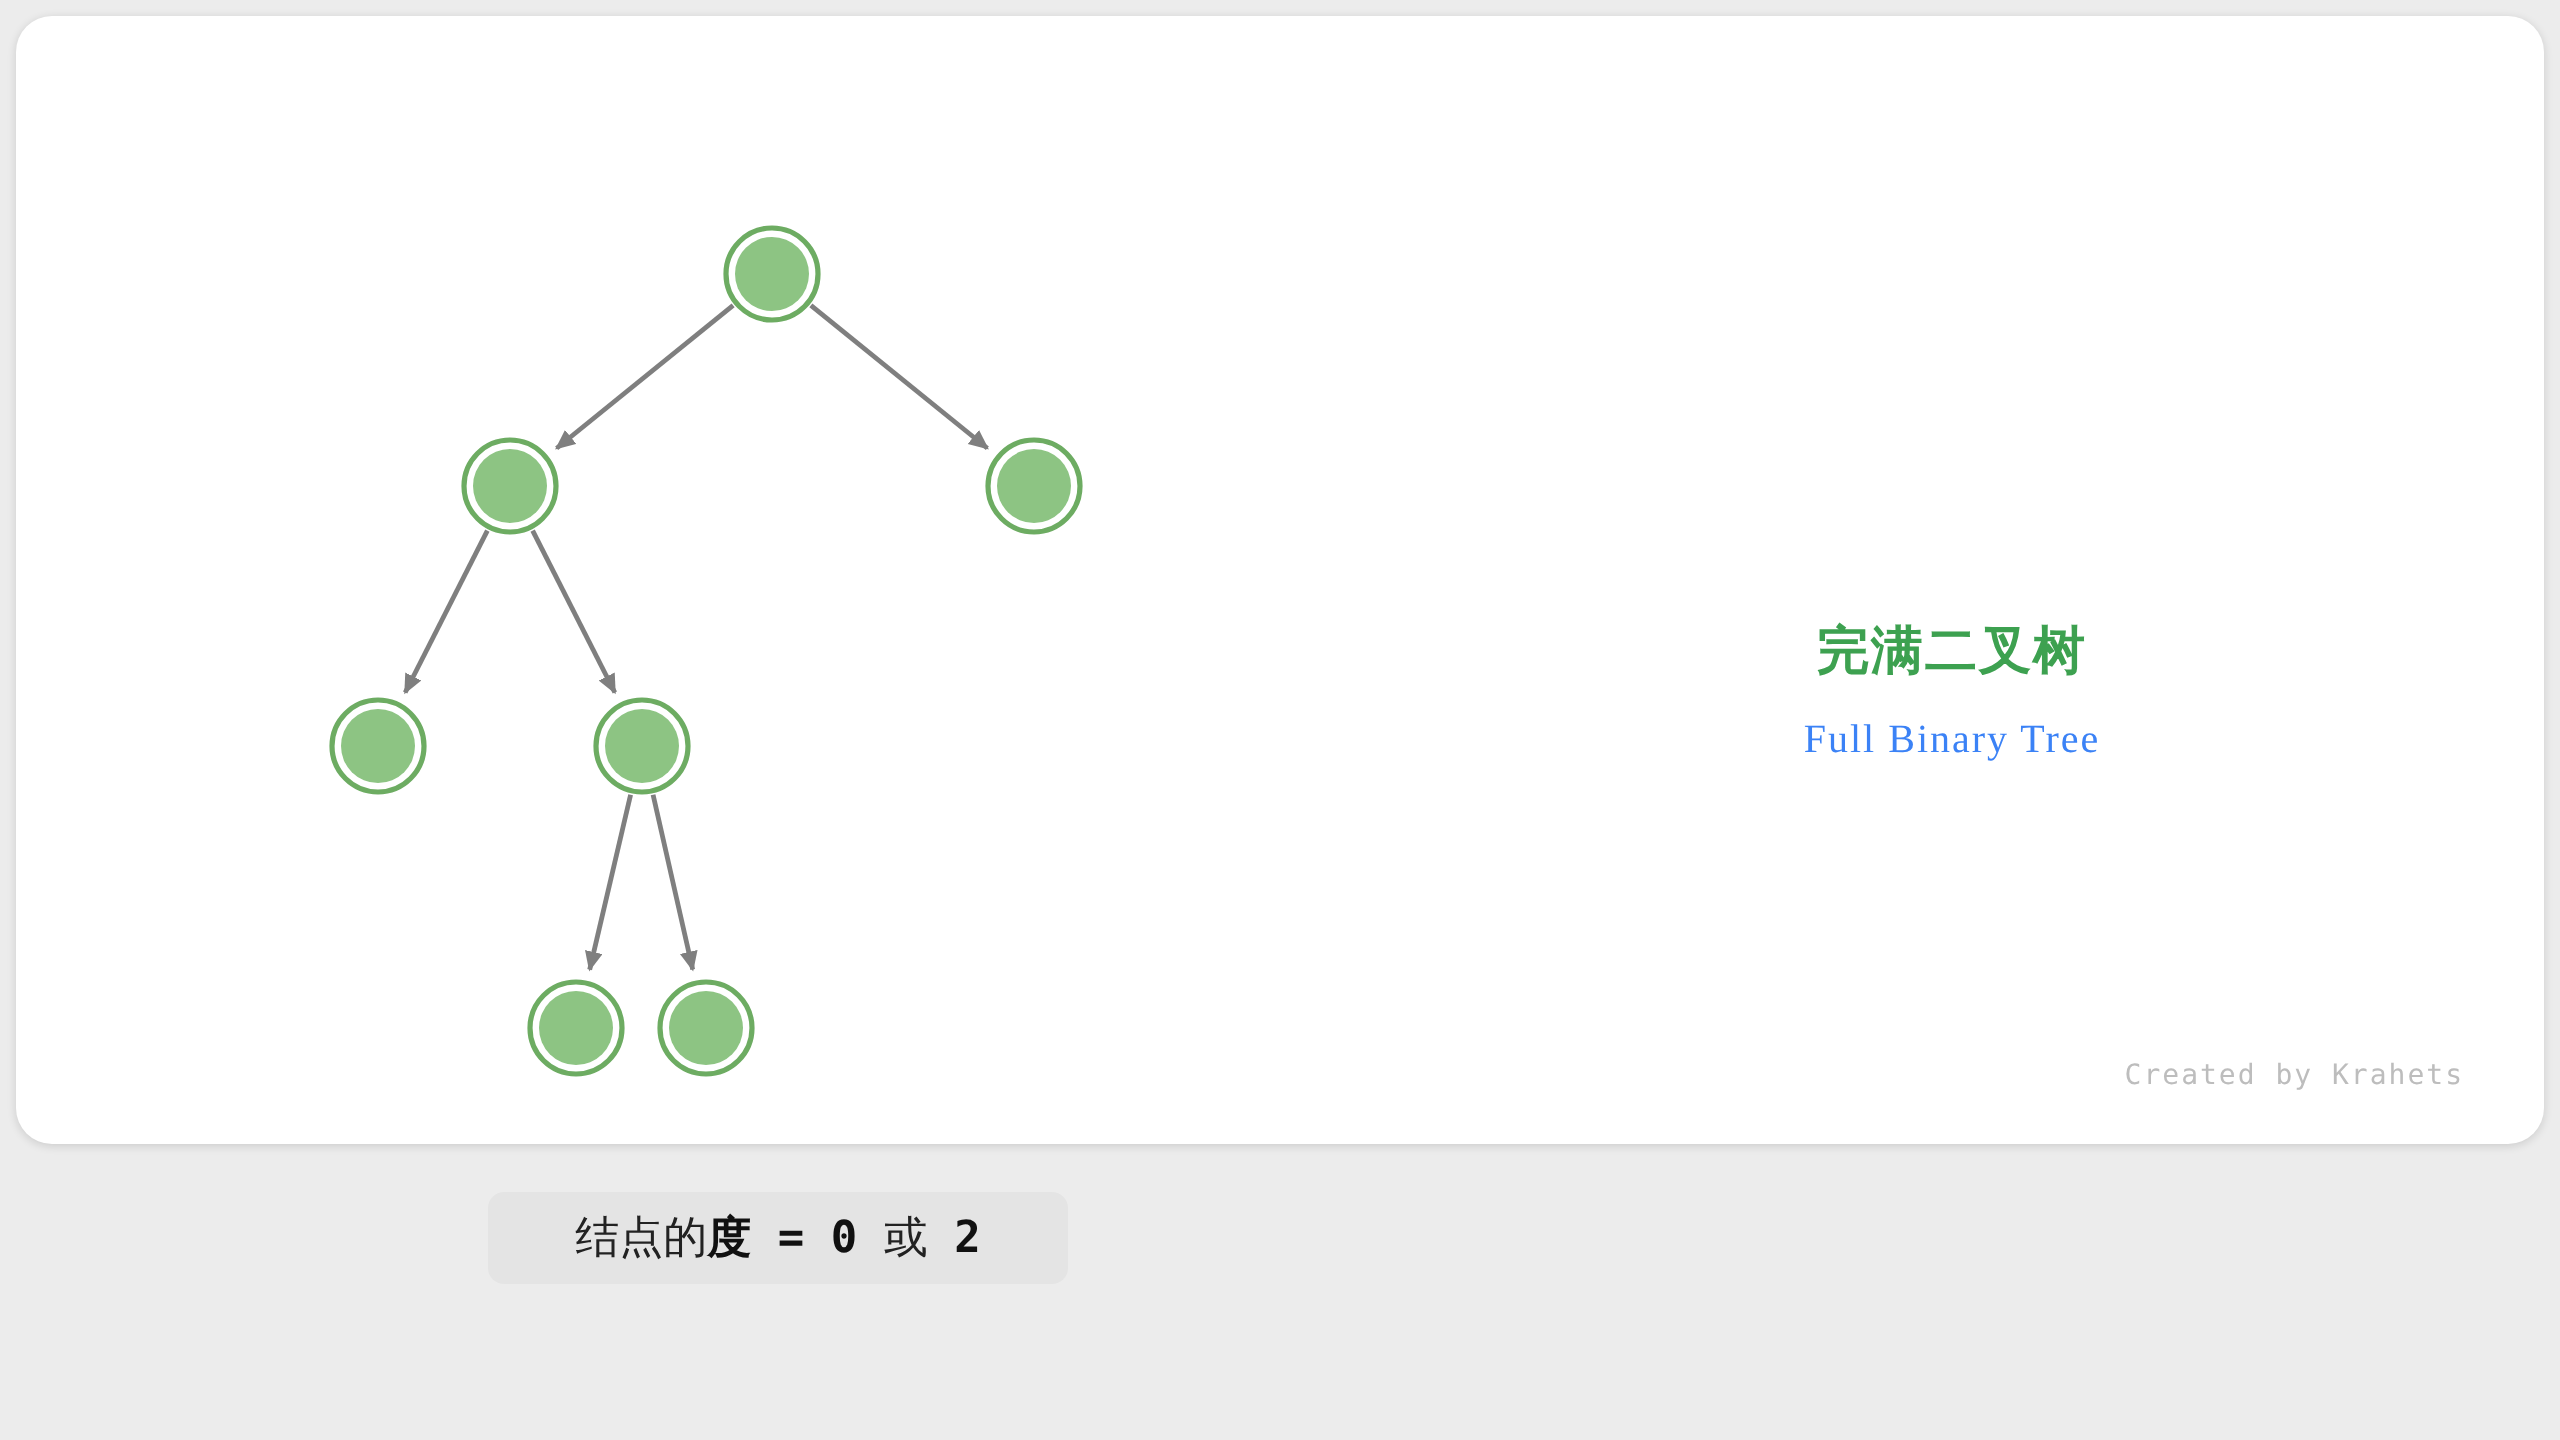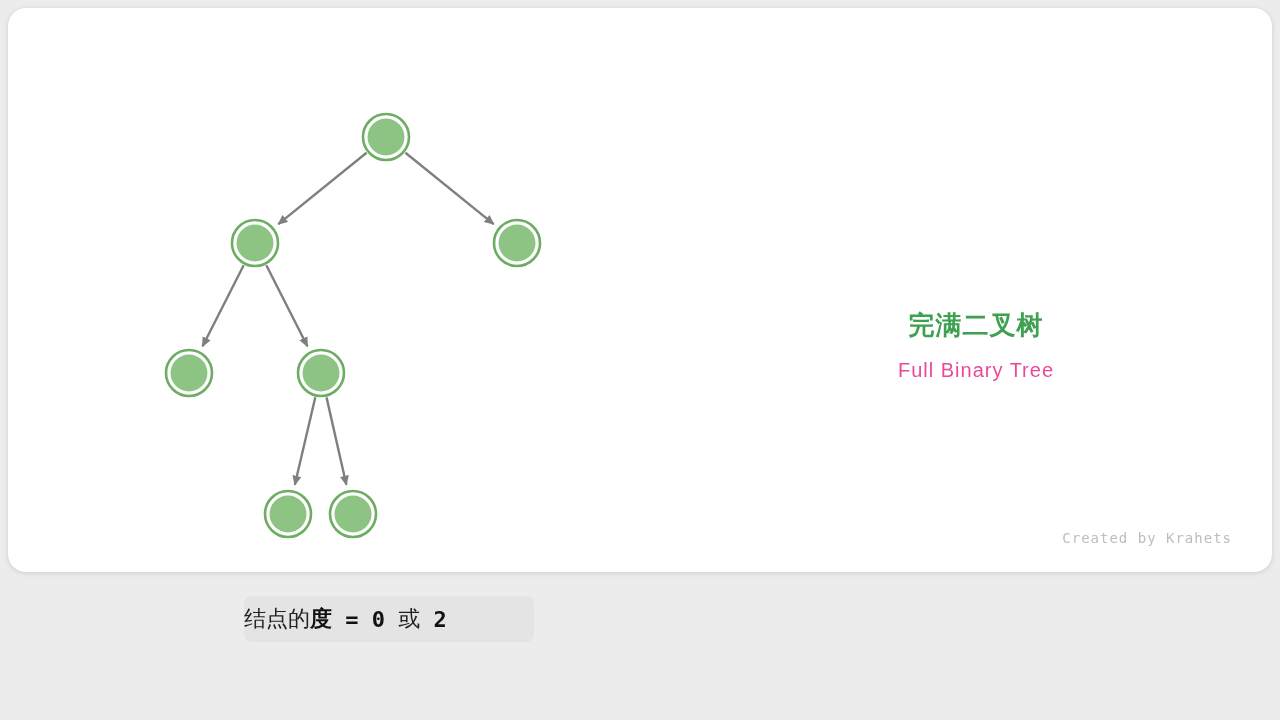--- a/index.html
+++ b/index.html
@@ -22,28 +22,28 @@
   .title-block {
     position: absolute; left: 968px; top: 300px;
     transform: translateX(-50%);
     text-align: center; white-space: nowrap;
   }
   .title-zh {
     font-size: 26px; font-weight: bold; letter-spacing: 1px;
   }
   .title-en {
     margin-top: 16px;
-    font-family: Liberation Sans, sans-serif;
-    font-size: 20px; letter-spacing: 1px; color: #ec4899;
+    font-family: Liberation Serif, serif;
+    font-size: 20px; letter-spacing: 1px; color: #3b82f6;
   }
   .caption {
     position: absolute; left: 236px; top: 588px;
     width: 290px; height: 46px;
     background: #e4e4e4; border-radius: 8px;
-    display: flex; align-items: center; 
+    display: flex; align-items: center; justify-content: center;
     font-size: 22px; color: #222222;
     font-family: "DejaVu Sans Mono", "Liberation Sans", monospace;
   }
   .caption span, .caption b { white-space: pre; }
   .caption b { font-weight: bold; color: #111111; }
   .footer {
     position: absolute; right: 40px; bottom: 26px;
     font-family: "DejaVu Sans Mono", monospace;
     font-size: 14px; color: #bdbdbd; letter-spacing: 1px; margin-top: 24px;
   }

